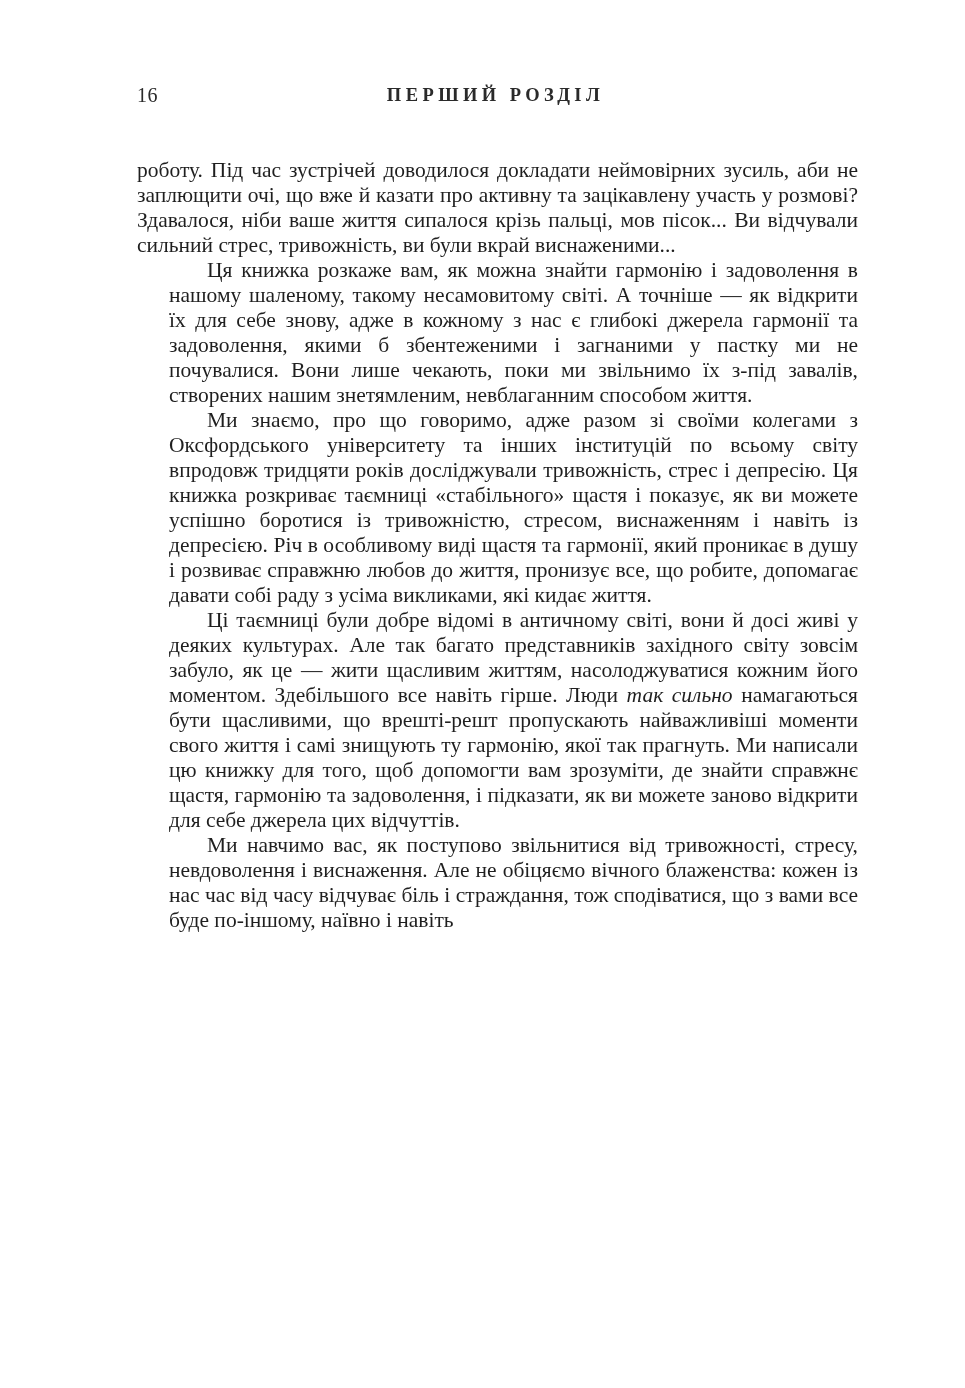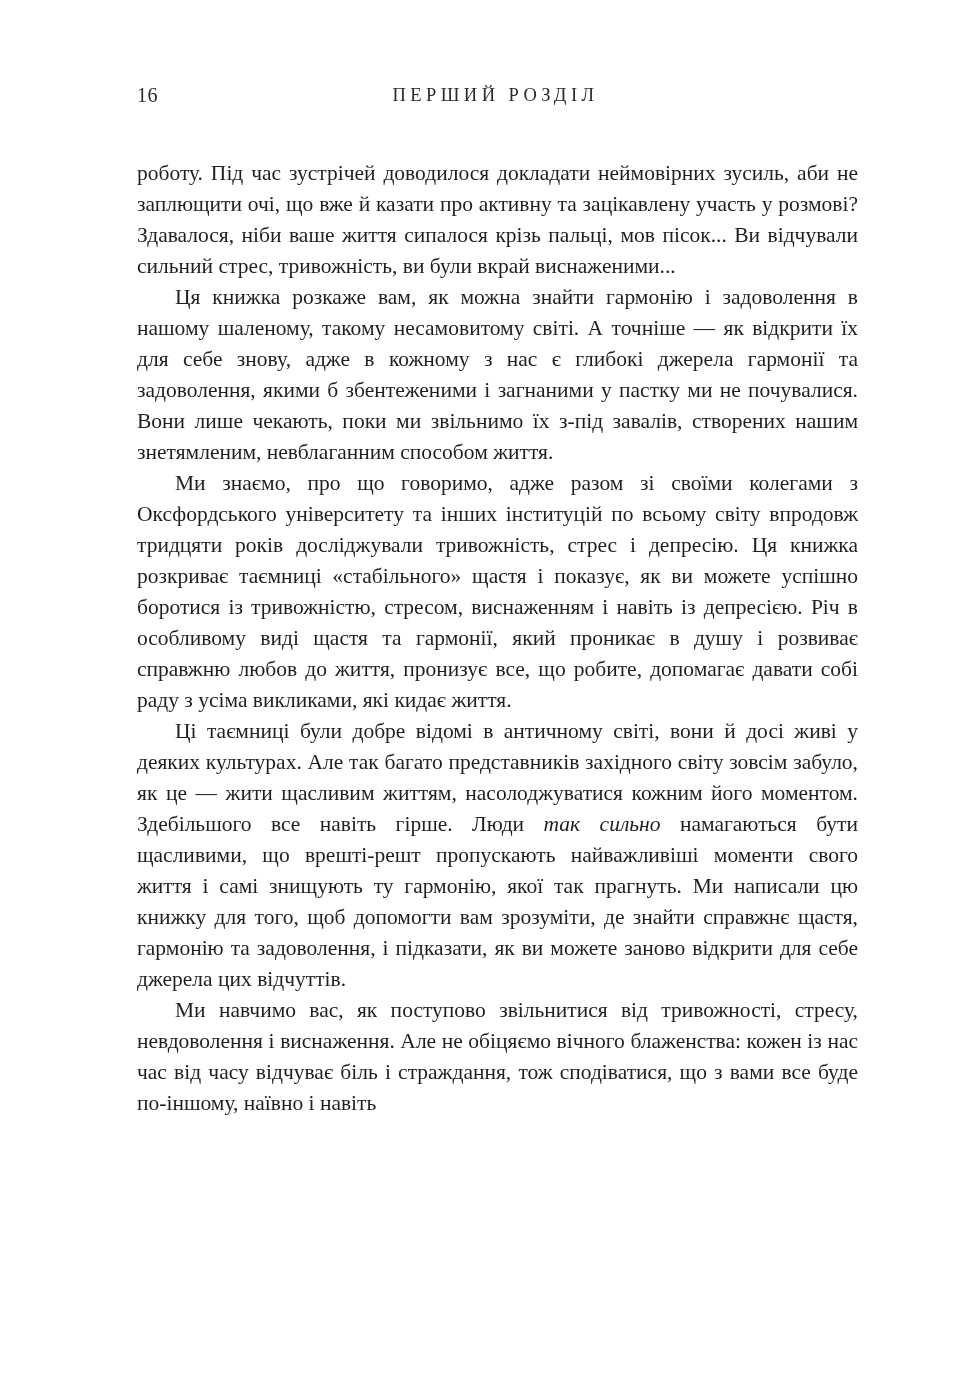--- a/index.html
+++ b/index.html
@@ -33,37 +33,39 @@
   }
   .chapter-title {
     position: absolute;
     left: 0;
     right: 4px;
     top: 1px;
     text-align: center;
     font-size: 18.5px;
     letter-spacing: 0.24em;
     color: #2a2a2a;
+    font-weight: bold;
   }
   .text-body {
     position: absolute;
     top: 158px;
     left: 137px;
     width: 721px;
     text-align: justify;
     font-size: 21.5px;
-    line-height: 31px;
+    line-height: 25px;
     color: #1f1f1f;
   }
   .text-body p {
     margin: 0;
     padding: 0;
   }
   .text-body p.indent {
     text-indent: 38px;
+    margin-left: 32px;
   }
   .text-body em {
   }
 </style>
 </head>
 <body>
 
 <div class="page">
   <div class="page-header">
     <div class="page-number">16</div>

